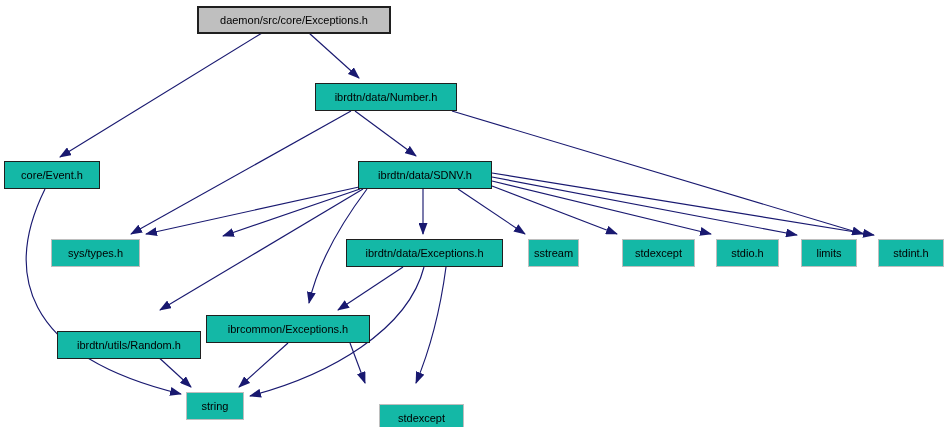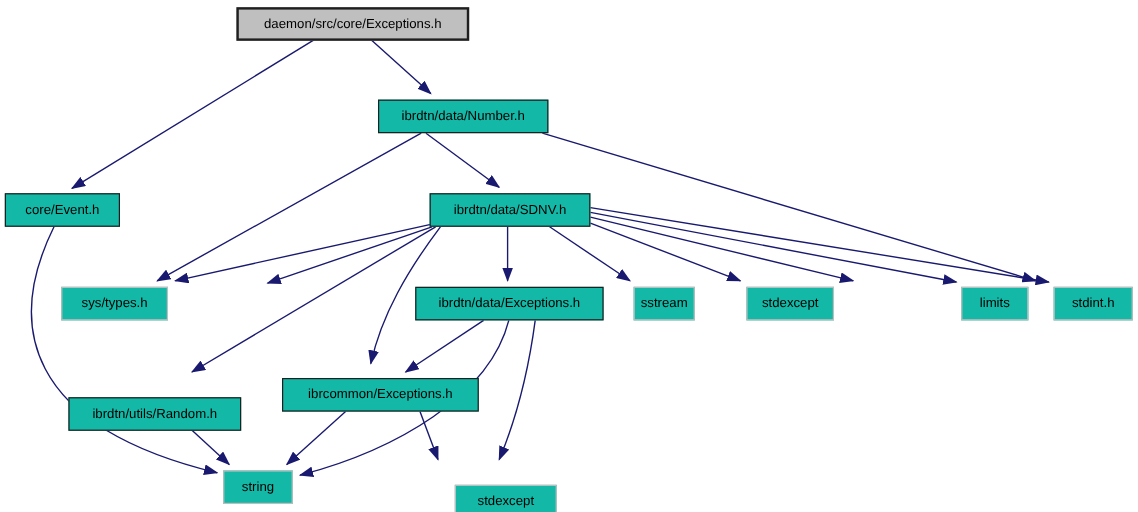--- a/index.html
+++ b/index.html
@@ -63,20 +63,21 @@
   </svg>
 
   <div class="node root" style="left:197px;top:6px;width:194px;">daemon/src/core/Exceptions.h</div>
   <div class="node" style="left:315px;top:83px;width:142px;">ibrdtn/data/Number.h</div>
   <div class="node" style="left:4px;top:161px;width:96px;">core/Event.h</div>
   <div class="node" style="left:358px;top:161px;width:134px;">ibrdtn/data/SDNV.h</div>
   <div class="node leaf" style="left:51px;top:239px;width:89px;">sys/types.h</div>
   <div class="node" style="left:346px;top:239px;width:157px;">ibrdtn/data/Exceptions.h</div>
   <div class="node leaf" style="left:528px;top:239px;width:51px;">sstream</div>
   <div class="node leaf" style="left:622px;top:239px;width:73px;">stdexcept</div>
+  <div class="node leaf" style="left:716px;top:239px;width:63px;">stdio.h</div>
   <div class="node leaf" style="left:801px;top:239px;width:56px;">limits</div>
   <div class="node leaf" style="left:878px;top:239px;width:66px;">stdint.h</div>
   <div class="node" style="left:57px;top:315px;width:144px;margin-top:16px;">ibrdtn/utils/Random.h</div>
-  <div class="node" style="left:235px;top:315px;width:164px;">ibrcommon/Exceptions.h</div>
+  <div class="node" style="left:206px;top:315px;width:164px;">ibrcommon/Exceptions.h</div>
   <div class="node leaf" style="left:186px;top:392px;width:58px;">string</div>
   <div class="node leaf" style="left:351px;top:404px;width:85px;margin-left:28px;">stdexcept</div>
 
 </div>
 
 </body></html>

